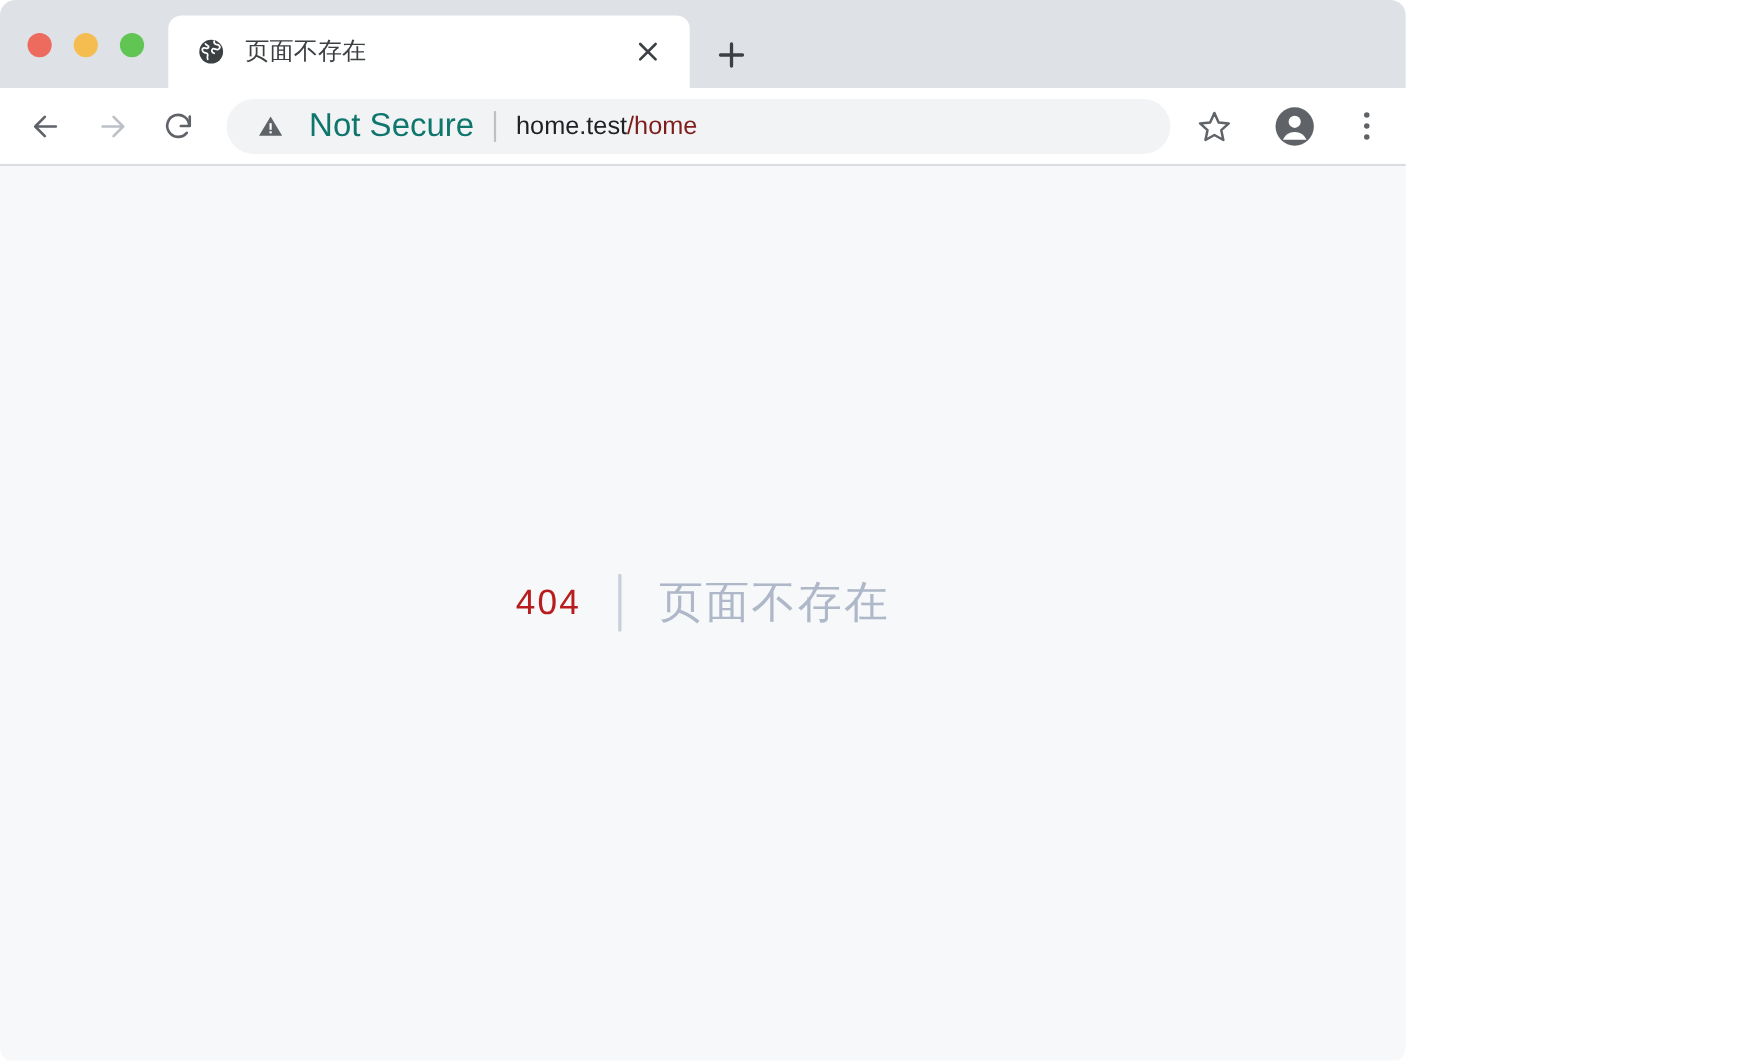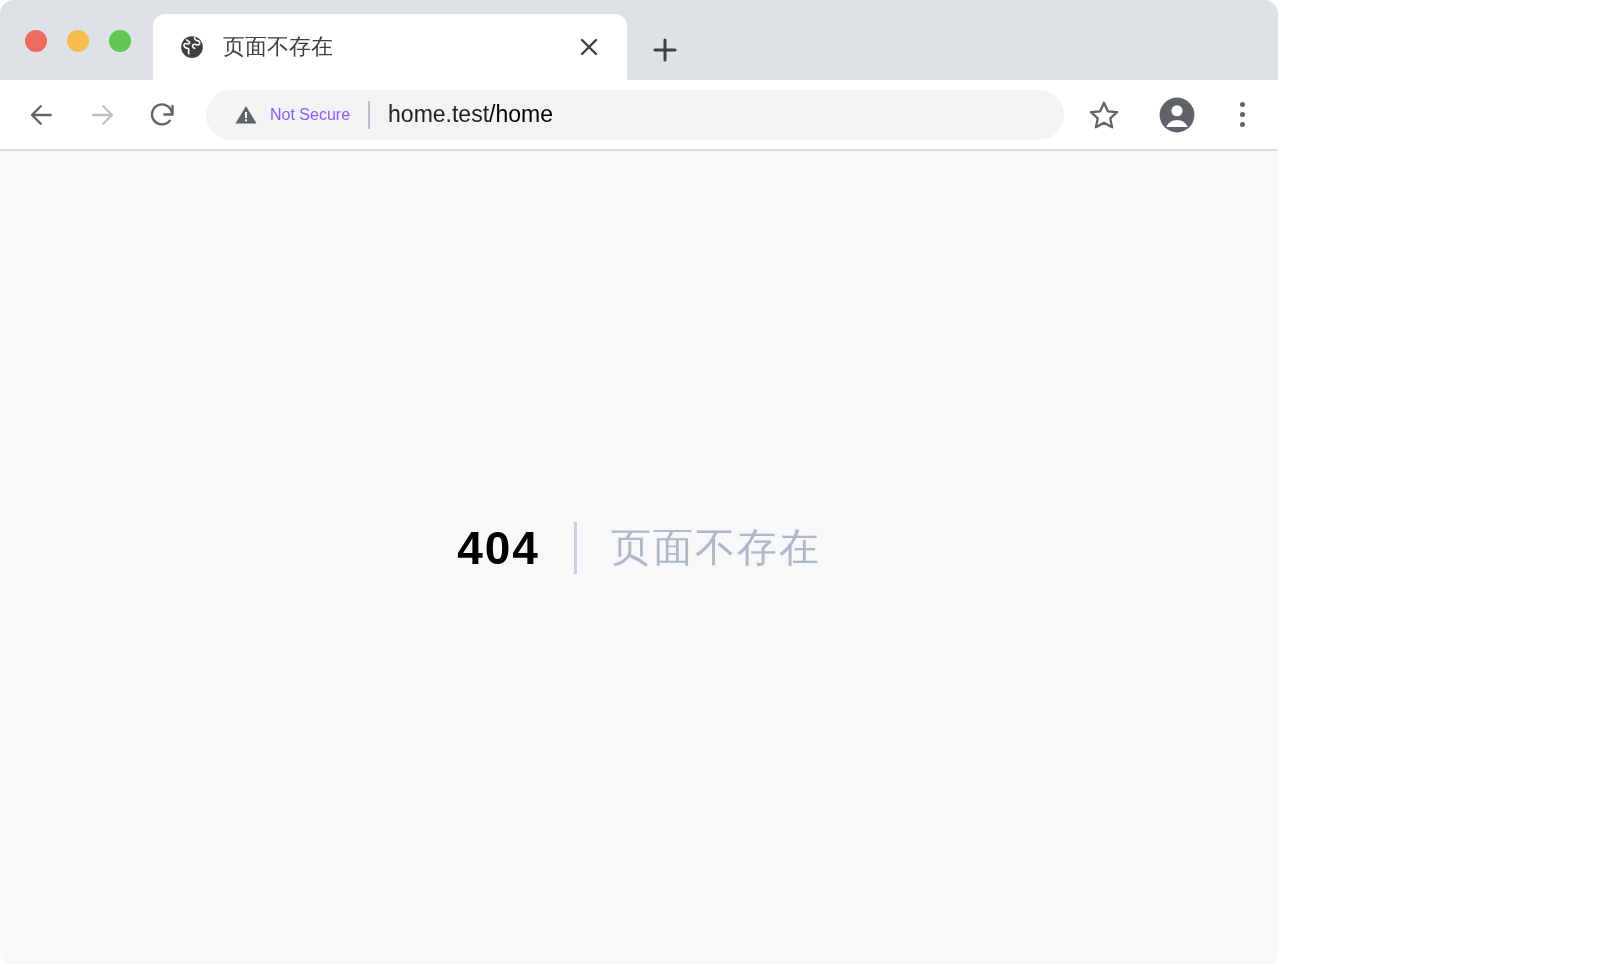--- a/index.html
+++ b/index.html
@@ -137,40 +137,40 @@
     box-sizing: border-box;
     min-width: 0;
   }
   .warn-icon {
     width: 24px;
     height: 24px;
     flex: 0 0 24px;
     display: block;
   }
   .not-secure-label {
-    margin-left: 12px;
-    font-size: 16px;
-    color: #8b5cf6;
+    margin-left: 23px;
+    font-size: 30px;
+    color: #0f766e;
     white-space: nowrap;
   }
   .omni-sep {
     width: 2px;
     height: 28px;
     background: #BDC1C6;
     margin: 0 18px;
     flex: 0 0 2px;
   }
   .url-text {
     font-size: 23px;
     color: #202124;
     white-space: nowrap;
     overflow: hidden;
     text-overflow: ellipsis;
   }
-  .url-path { color: #000000; }
+  .url-path { color: #7f1d1d; }
 
   .star-btn {
     width: 44px;
     height: 44px;
     flex: 0 0 44px;
     display: flex;
     align-items: center;
     justify-content: center;
     margin-right: 30px;
   }
@@ -217,23 +217,23 @@
     display: flex;
     align-items: center;
     justify-content: center;
   }
   .error-inner {
     display: flex;
     align-items: center;
     transform: translateY(-10px);
   }
   .error-code {
-    font-size: 46px;
-    color: #000000;
-    font-weight: 700;
+    font-size: 32px;
+    color: #b91c1c;
+    font-weight: 400;
     letter-spacing: 2px;
     font-family: "Liberation Sans", "DejaVu Sans", sans-serif;
   }
   .error-divider {
     width: 3px;
     height: 52px;
     background: #C8D0DC;
     margin: 0 34px;
   }
   .error-message {

